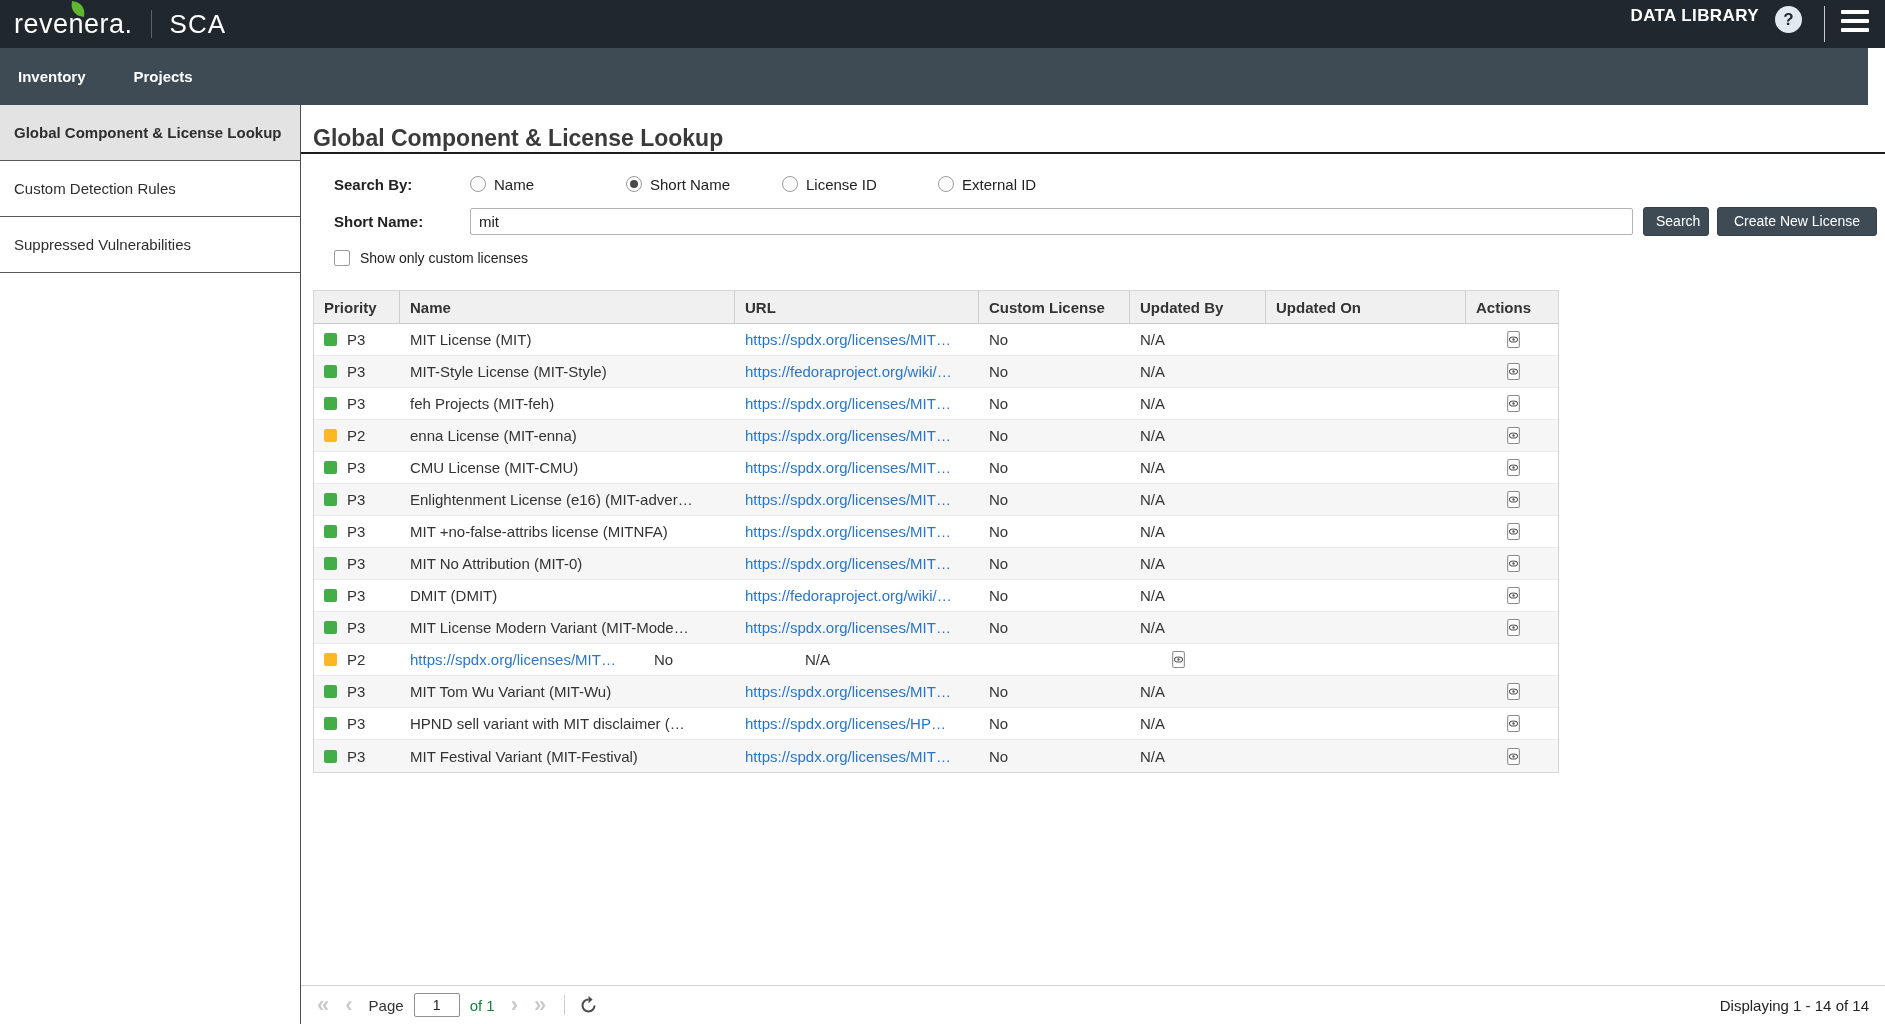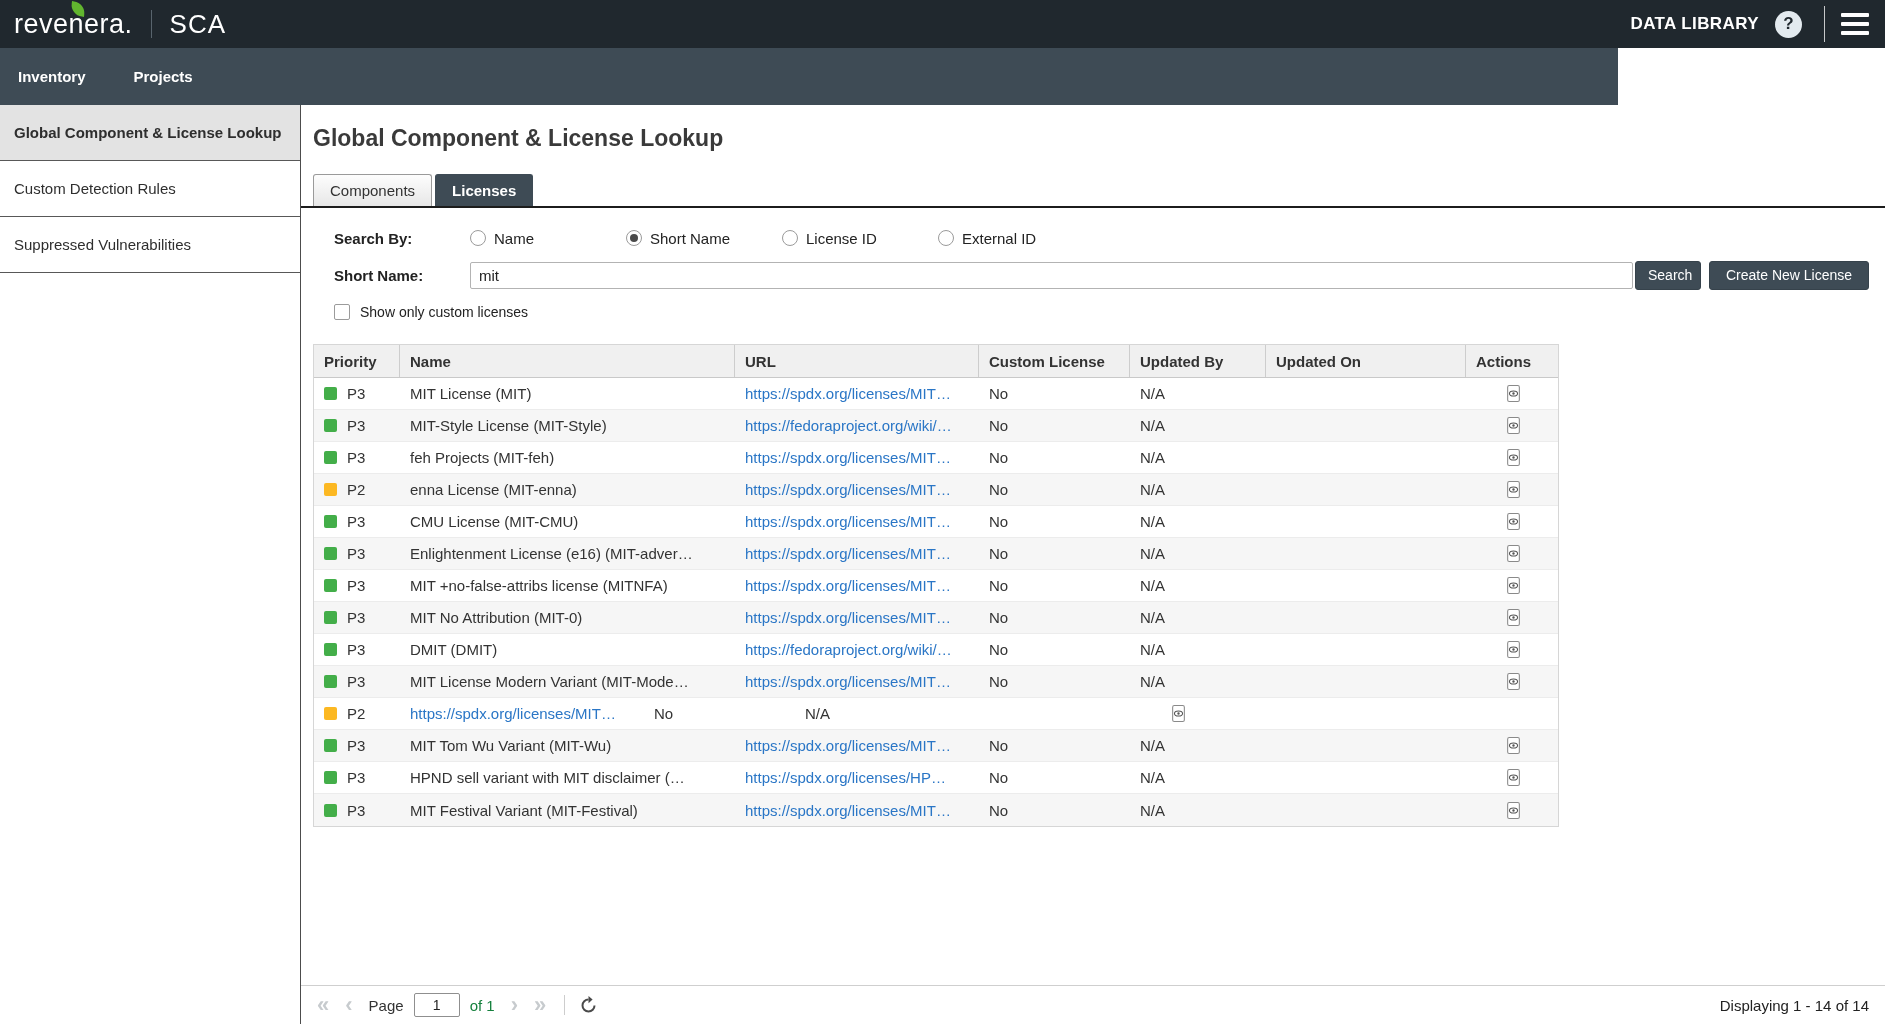--- a/index.html
+++ b/index.html
@@ -11,29 +11,29 @@
   }
   
   .topbar { position:absolute; top:0; left:0; width:1885px; height:48px;
     background:#20282e; display:flex; align-items:center; z-index:5; }
   .brand-wrap { position:relative; margin-left:14px; display:flex; align-items:baseline; }
   .brand { color:#fff; font-size:27px; letter-spacing:.5px; }
   .leaf { position:absolute; top:-7px; left:57px; width:14px; height:14px;
     background:#62b52f; border-radius:0 85% 0 85%; transform:rotate(8deg); }
   .brand-sep { width:1px; height:28px; background:#58646d; margin:0 18px; }
   .product { color:#fff; font-size:26px; font-weight:300; letter-spacing:1px; }
-  .top-right { margin-left:auto; display:flex; align-items:center; margin-right:14px; }
+  .top-right { margin-left:auto; display:flex; margin-right:14px; }
   .data-library { color:#fff; font-size:17px; font-weight:bold; letter-spacing:.4px; margin-right:16px; }
   .help-circle { width:27px; height:27px; border-radius:50%; background:#e3eaef; color:#20282e;
     font-weight:bold; font-size:17px; display:flex; align-items:center; justify-content:center; margin-right:22px; cursor:pointer; }
   .top-sep { width:1px; height:36px; background:rgba(255,255,255,.75); margin-right:14px; }
   .hamburger { display:flex; flex-direction:column; gap:5px; cursor:pointer; padding:4px 2px; }
   .hamburger span { display:block; width:28px; height:4px; background:#fff; border-radius:1px; }
   
-  .navbar { position:absolute; top:48px; left:0; width:1618px; height:57px;
+  .navbar { position:absolute; top:48px; left:0; width:1868px; height:57px;
     background:#3e4b55; display:flex; align-items:center; padding-left:18px; gap:48px; z-index:4; }
   .nav-item { color:#fff; font-weight:bold; font-size:15px; cursor:pointer; }
   
   .sidebar { position:absolute; top:105px; left:0; width:301px; height:919px;
     background:#fff; border-right:1px solid #4c4c4c; }
   .side-item { height:56px; display:flex; align-items:center; padding:0 14px;
     font-size:15px; color:#2e2e2e; border-bottom:1px solid #585858; cursor:pointer; line-height:1.2; }
   .side-item.active { background:#e3e3e3; font-weight:bold; }
   
   .main { position:absolute; top:105px; left:301px; width:1584px; height:919px; background:#fff; }
@@ -55,21 +55,21 @@
   .radio-item { display:flex; align-items:center; width:156px; cursor:pointer; }
   .radio { width:16px; height:16px; border-radius:50%; border:1px solid #9b9b9b; background:#fff;
     display:flex; align-items:center; justify-content:center; flex:0 0 16px; }
   .radio .radio-dot { width:8px; height:8px; border-radius:50%; background:transparent; }
   .radio.checked .radio-dot { background:#4a4a4a; }
   .radio-label { margin-left:8px; font-size:15px; color:#222; }
   .text-input { width:1163px; height:27px; border:1px solid #b3b3b3; border-radius:2px;
     font-family:"Liberation Sans",sans-serif; font-size:15px; padding:0 8px; color:#222; }
   .btn { height:29px; background:#3e4b55; color:#fff; border:1px solid #36424b; border-radius:3px;
     font-family:"Liberation Sans",sans-serif; font-size:14px; cursor:pointer; padding:0 12px; }
-  .btn-search { margin-left:2px; width:66px; }
+  .btn-search { margin-left:10px; width:66px; }
   .btn-create { margin-left:8px; width:160px; }
   .checkbox { width:16px; height:16px; border:1px solid #9b9b9b; border-radius:2px; background:#fff;
     margin-right:10px; flex:0 0 16px; cursor:pointer; }
   .check-label { font-size:14px; color:#222; }
   
   .table { margin:14px 0 0 12px; width:1246px; border:1px solid #d6d6d6; }
   .thead { display:flex; background:#f0f0f0; border-bottom:1px solid #c9c9c9; height:33px; }
   .th { display:flex; align-items:center; padding-left:10px; font-size:15px; font-weight:bold; color:#333;
     border-right:1px solid #cdcdcd; overflow:hidden; white-space:nowrap; cursor:pointer; }
   .th:last-child { border-right:none; }
@@ -132,24 +132,20 @@
 
 <div class="sidebar">
     <div class="side-item active">Global Component &amp; License Lookup</div>
     <div class="side-item">Custom Detection Rules</div>
     <div class="side-item">Suppressed Vulnerabilities</div>
   </div>
 
 <div class="main">
   <div class="page-title">Global Component &amp; License Lookup</div>
 
-  <div class="tabs-row">
-      <div class="tab">Components</div>
-      <div class="tab active">Licenses</div>
-    </div>
   <div class="tabs-underline"></div>
 
   <div class="search-panel">
     <div class="search-row row-by">
       <span class="search-label">Search By:</span>
       <div class="radio-group">
           <div class="radio-item">
             <span class="radio">
               <span class="radio-dot"></span>
             </span>

